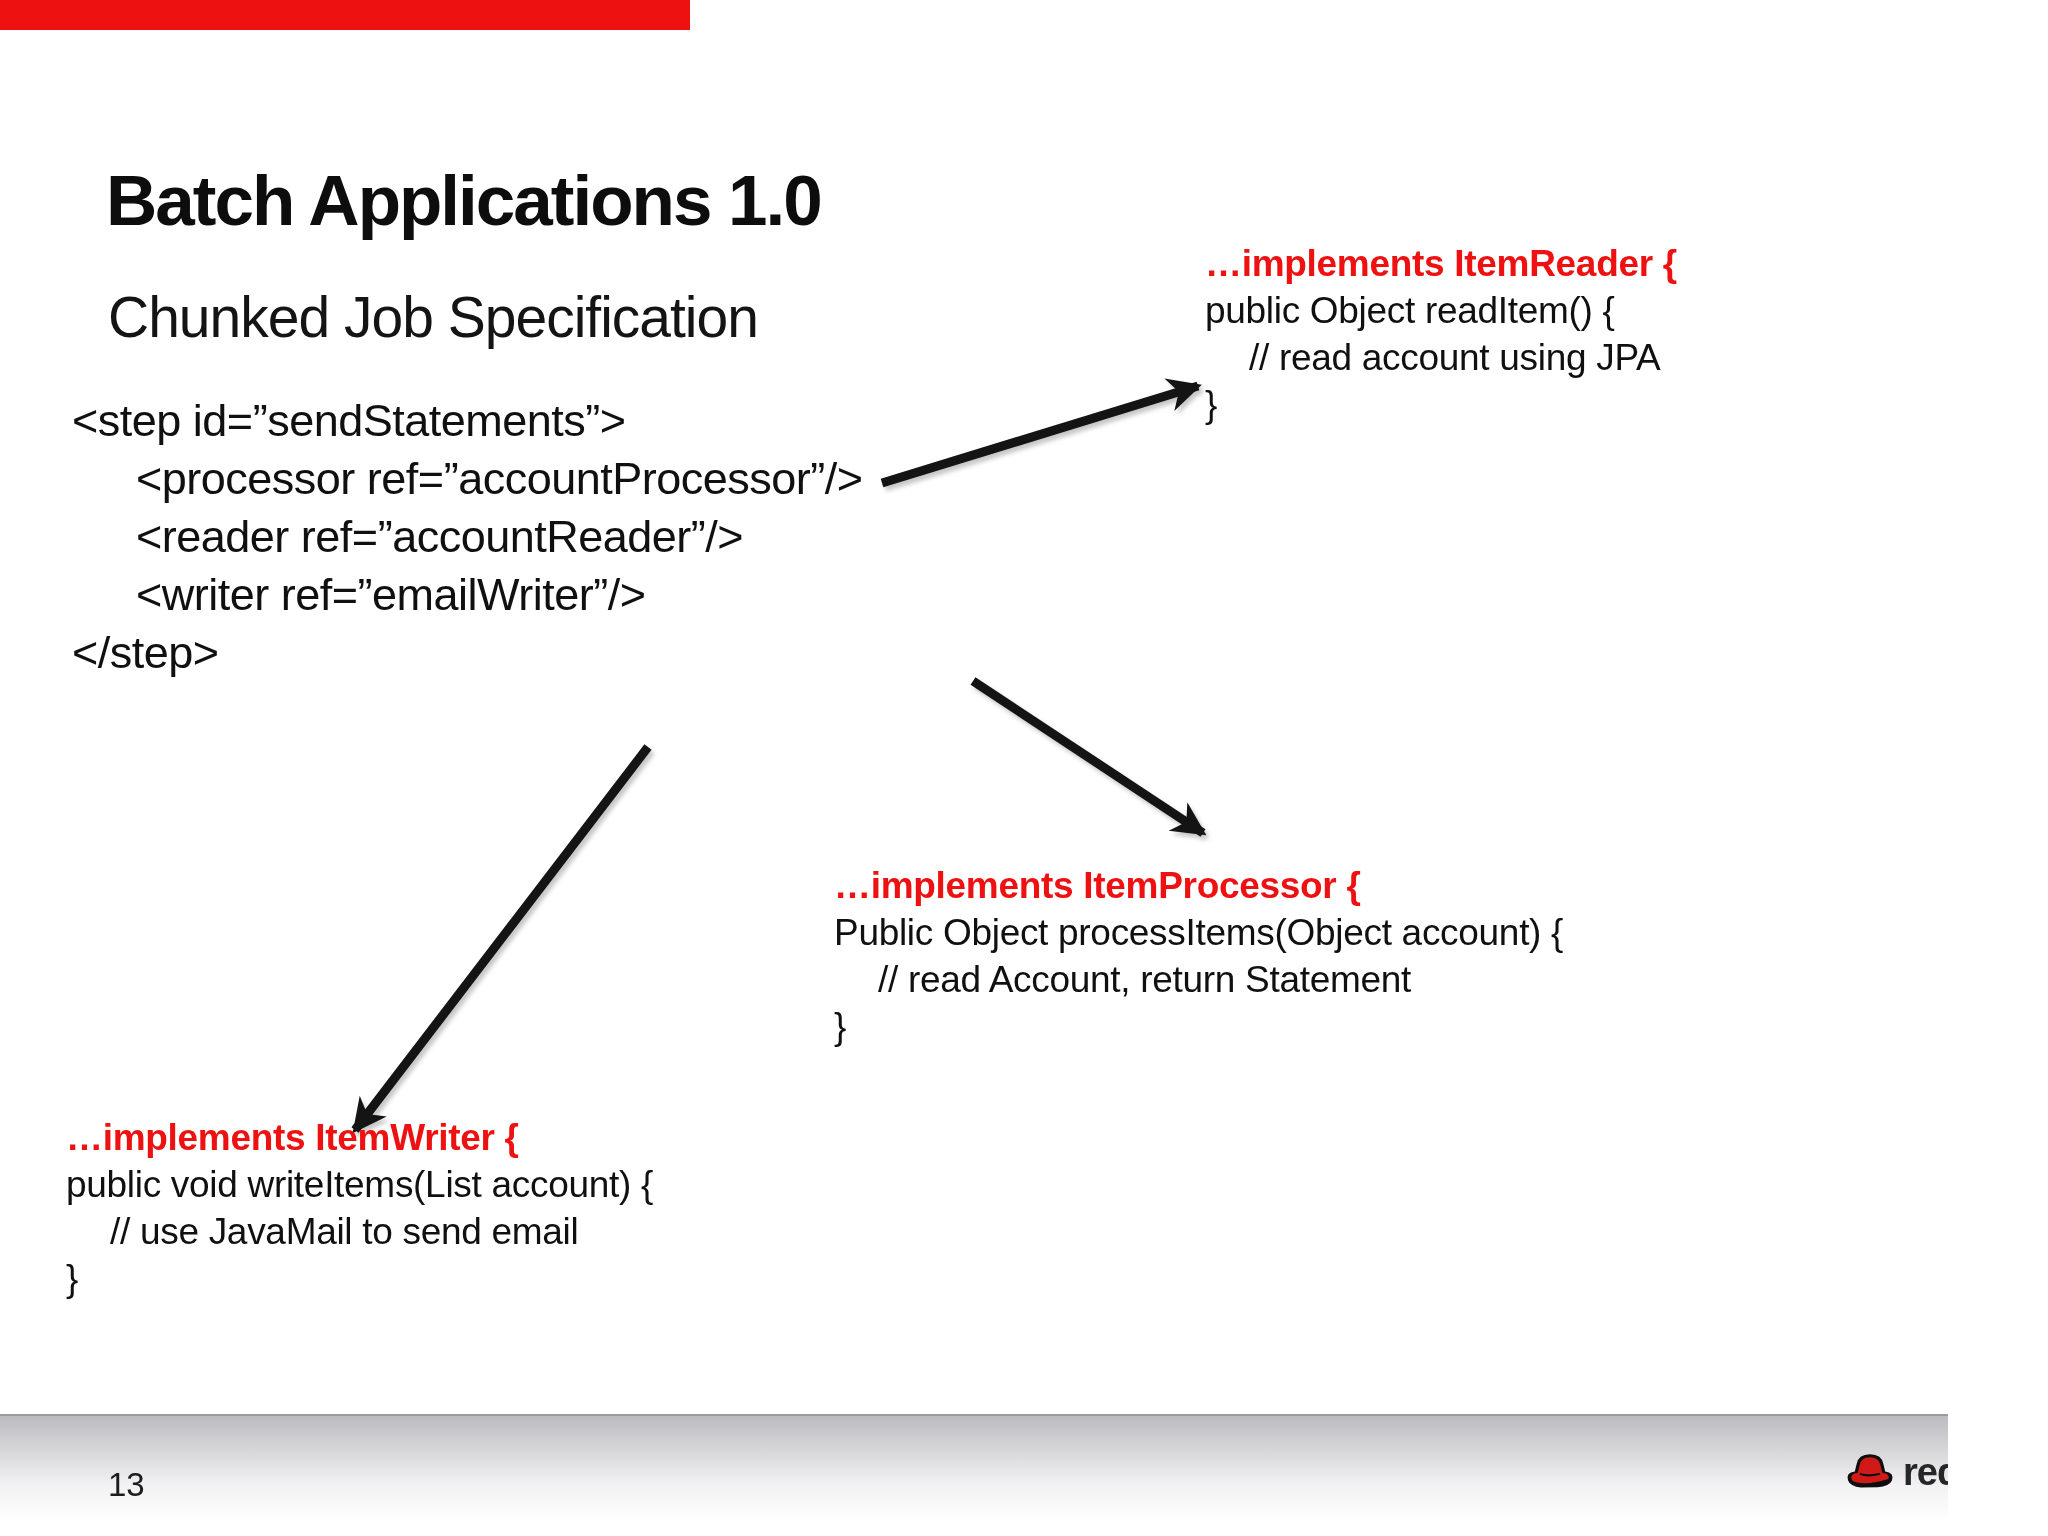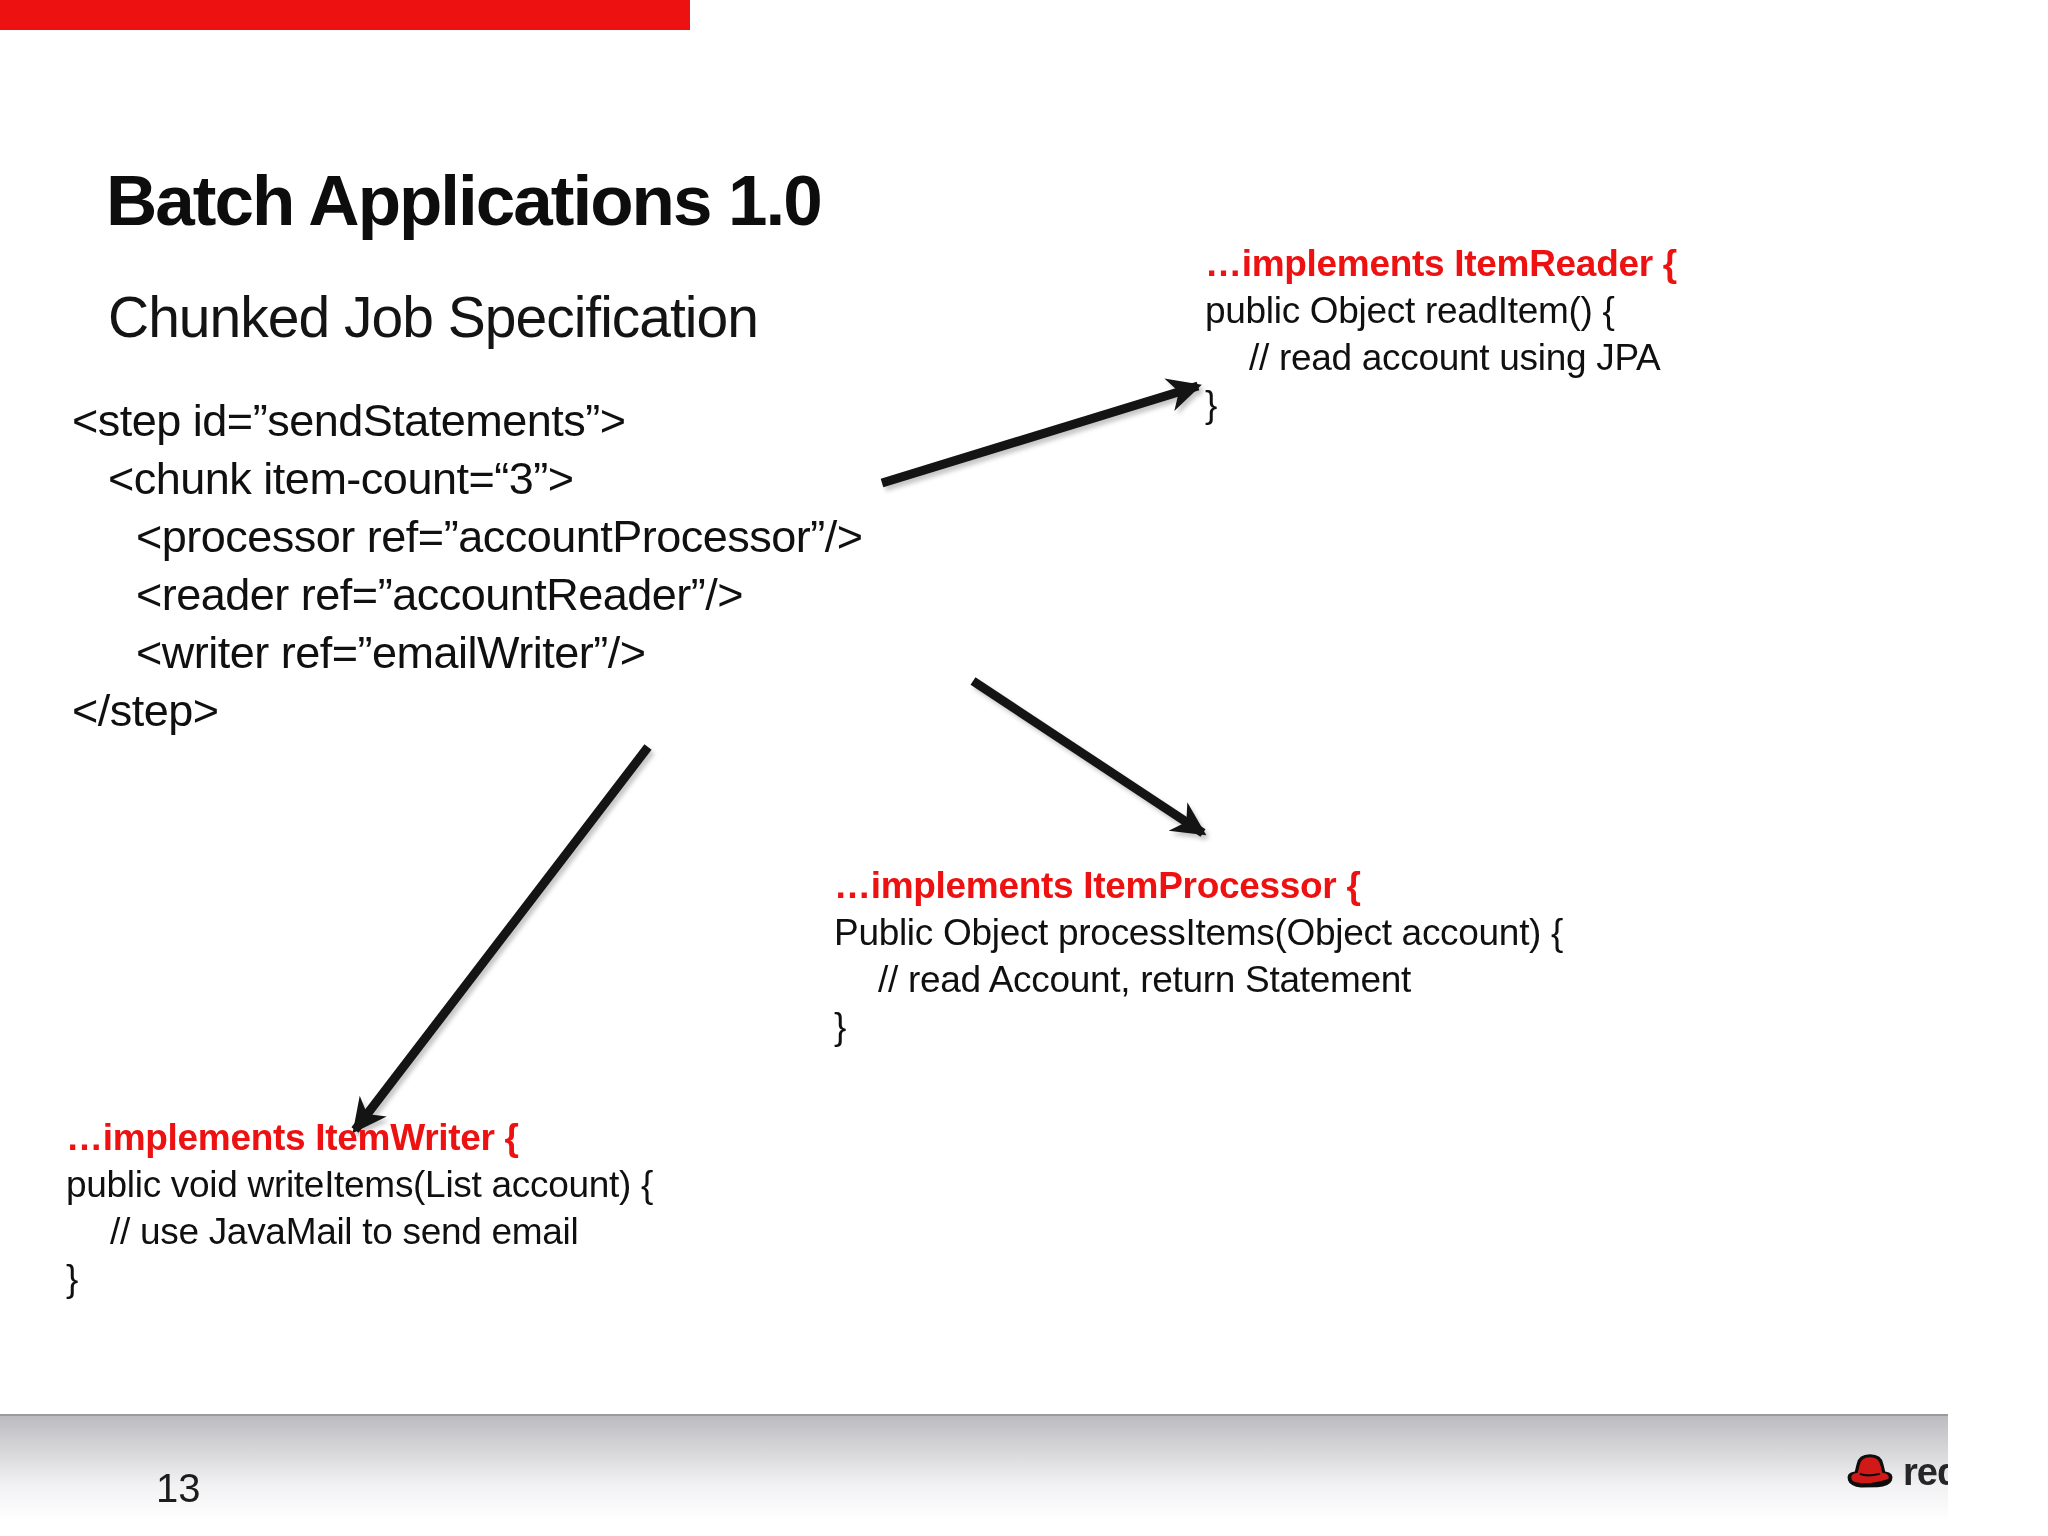--- a/index.html
+++ b/index.html
@@ -44,21 +44,21 @@
     filter: drop-shadow(3px 4px 2px rgba(0,0,0,0.22));
     pointer-events: none;
   }
   .footer-band {
     position: absolute; left: 0; top: 1414px; width: 2048px; height: 122px;
     border-top: 2px solid #9a9a9e;
     background: linear-gradient(180deg, #bcbcc0 0%, #d6d6d9 28%, #f2f2f4 58%, #ffffff 88%);
   }
   .page-number {
     position: absolute; left: 108px; top: 1466px;
-    font-size: 40px; color: #1c1c1c; margin-left: 48px;
+    font-size: 33px; color: #1c1c1c;
   }
   .logo {
     position: absolute; left: 1843px; top: 1448px;
     display: flex; align-items: center; gap: 6px;
   }
   .logo-word { font-size: 38px; letter-spacing: -1px; white-space: nowrap; }
   .logo-word .w-red { font-weight: bold; color: #262626; }
   .logo-word .w-hat { font-weight: bold; color: #9c9c9c; }
 </style>
 </head>
@@ -67,21 +67,20 @@
 <div id="slide">
 
   <div class="top-bar"></div>
 
   <div class="title">Batch Applications 1.0</div>
 
   <div class="subtitle">Chunked Job Specification</div>
 
   <div class="xml-block">
     <div class="i0">&lt;step id=”sendStatements”&gt;</div>
-    <div class="i1">&lt;chunk item-count=“3”&gt;</div>
     <div class="i2">&lt;processor ref=”accountProcessor”/&gt;</div>
     <div class="i2">&lt;reader ref=”accountReader”/&gt;</div>
     <div class="i2">&lt;writer ref=”emailWriter”/&gt;</div>
     <div class="i0">&lt;/step&gt;</div>
   </div>
 
   <svg class="arrows" viewBox="0 0 2048 1536" xmlns="http://www.w3.org/2000/svg">
     <defs>
       <marker id="ah" markerUnits="userSpaceOnUse" markerWidth="46" markerHeight="46" refX="30" refY="17" orient="auto">
         <path d="M0 0 L34 17 L0 34 L10 17 Z" fill="#141414"></path>

